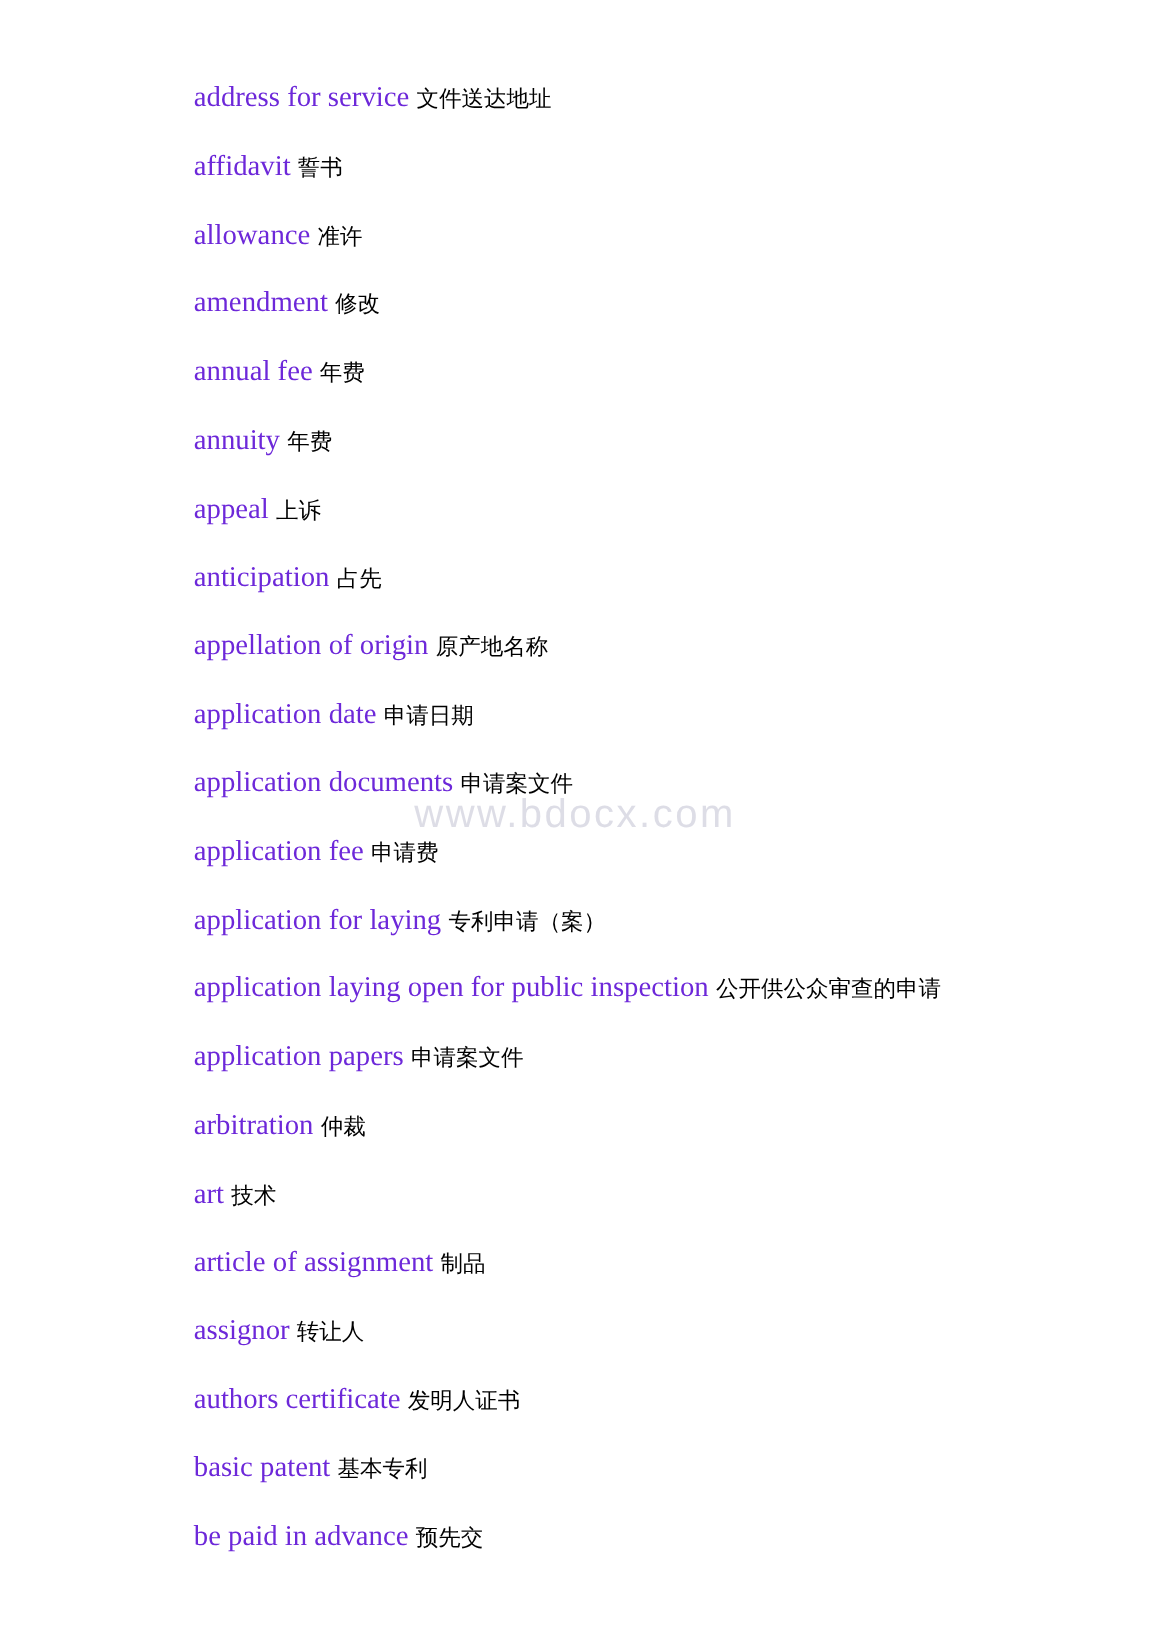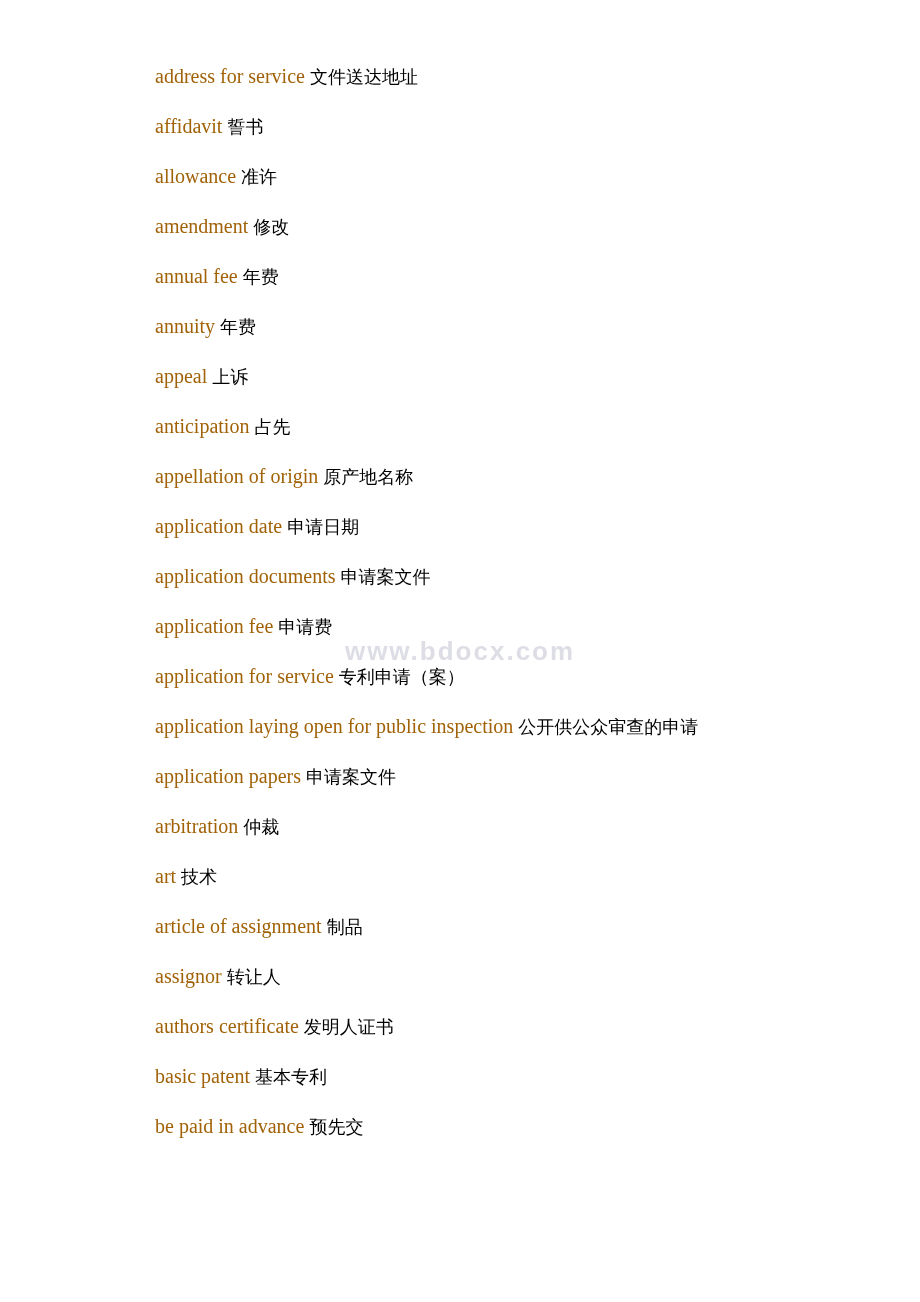--- a/index.html
+++ b/index.html
@@ -17,45 +17,45 @@
       min-height: 1302px;
       padding: 60px 80px 60px 155px;
       position: relative;
     }
 
     .watermark {
       position: fixed;
       top: 50%;
       left: 50%;
       transform: translate(-50%, -50%);
-      font-size: 26px;
+      font-size: 32px;
       color: rgba(180, 180, 200, 0.45);
       font-family: Arial, sans-serif;
-      font-weight: bold;
+      font-weight: normal;
       white-space: nowrap;
       pointer-events: none;
       z-index: 100;
       letter-spacing: 2px;
     }
 
     .term-list {
       list-style: none;
       padding: 0;
       margin: 0;
     }
 
     .term-item {
       margin-bottom: 18px;
       line-height: 1.6;
     }
 
     .term-en {
       font-family: "Times New Roman", serif;
-      font-size: 20px;
-      color: #a16207;
+      font-size: 23px;
+      color: #6d28d9;
     }
 
     .term-zh {
       font-family: Liberation Serif, serif;
       font-size: 18px;
       color: #000000;
     }
   </style>
 </head>
 <body>
@@ -68,21 +68,21 @@
     <li class="term-item"><span class="term-en">allowance </span><span class="term-zh">准许</span></li>
     <li class="term-item"><span class="term-en">amendment </span><span class="term-zh">修改</span></li>
     <li class="term-item"><span class="term-en">annual fee </span><span class="term-zh">年费</span></li>
     <li class="term-item"><span class="term-en">annuity </span><span class="term-zh">年费</span></li>
     <li class="term-item"><span class="term-en">appeal </span><span class="term-zh">上诉</span></li>
     <li class="term-item"><span class="term-en">anticipation </span><span class="term-zh">占先</span></li>
     <li class="term-item"><span class="term-en">appellation of origin </span><span class="term-zh">原产地名称</span></li>
     <li class="term-item"><span class="term-en">application date </span><span class="term-zh">申请日期</span></li>
     <li class="term-item"><span class="term-en">application documents </span><span class="term-zh">申请案文件</span></li>
     <li class="term-item"><span class="term-en">application fee </span><span class="term-zh">申请费</span></li>
-    <li class="term-item"><span class="term-en">application for service </span><span class="term-zh">专利申请（案）</span></li>
+    <li class="term-item"><span class="term-en">application for laying </span><span class="term-zh">专利申请（案）</span></li>
     <li class="term-item"><span class="term-en">application laying open for public inspection </span><span class="term-zh">公开供公众审查的申请</span></li>
     <li class="term-item"><span class="term-en">application papers </span><span class="term-zh">申请案文件</span></li>
     <li class="term-item"><span class="term-en">arbitration </span><span class="term-zh">仲裁</span></li>
     <li class="term-item"><span class="term-en">art </span><span class="term-zh">技术</span></li>
     <li class="term-item"><span class="term-en">article of assignment </span><span class="term-zh">制品</span></li>
     <li class="term-item"><span class="term-en">assignor </span><span class="term-zh">转让人</span></li>
     <li class="term-item"><span class="term-en">authors certificate </span><span class="term-zh">发明人证书</span></li>
     <li class="term-item"><span class="term-en">basic patent </span><span class="term-zh">基本专利</span></li>
     <li class="term-item"><span class="term-en">be paid in advance </span><span class="term-zh">预先交</span></li>
   </ul>

